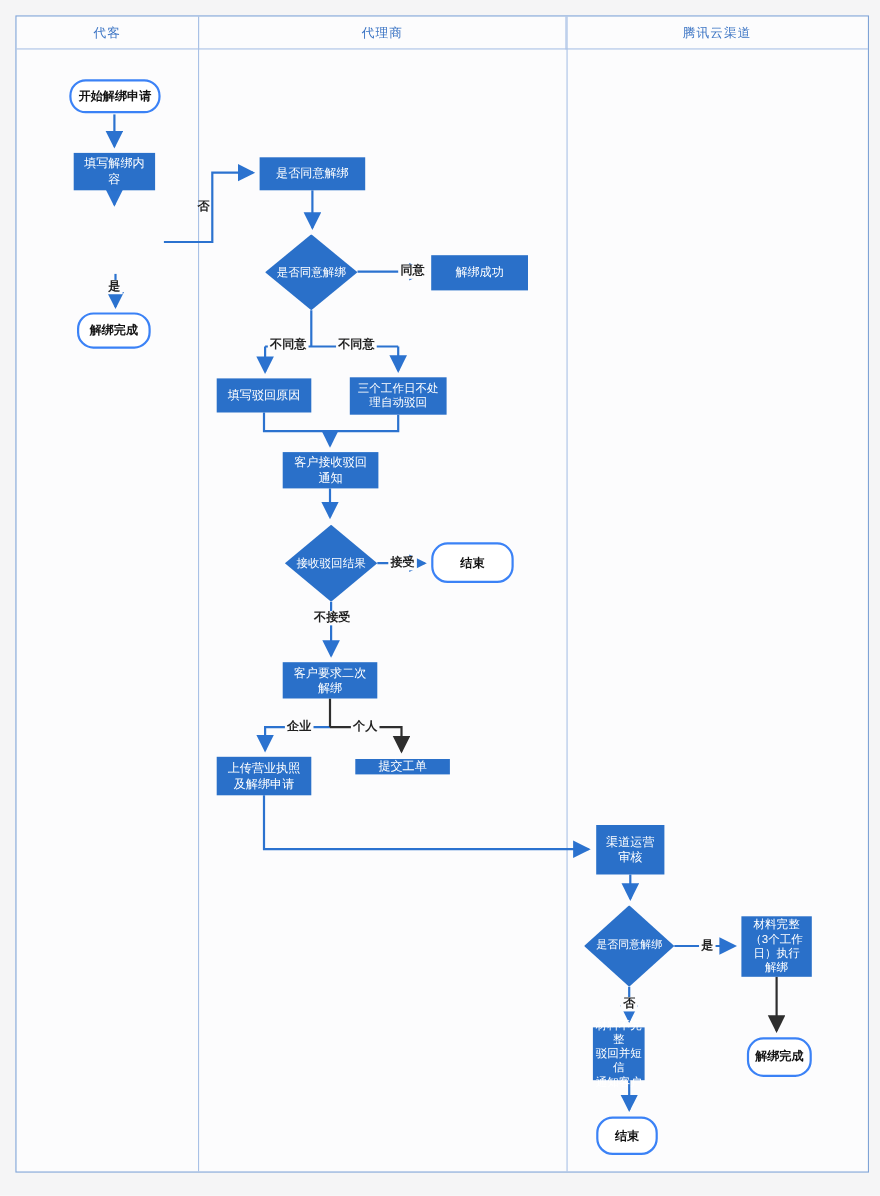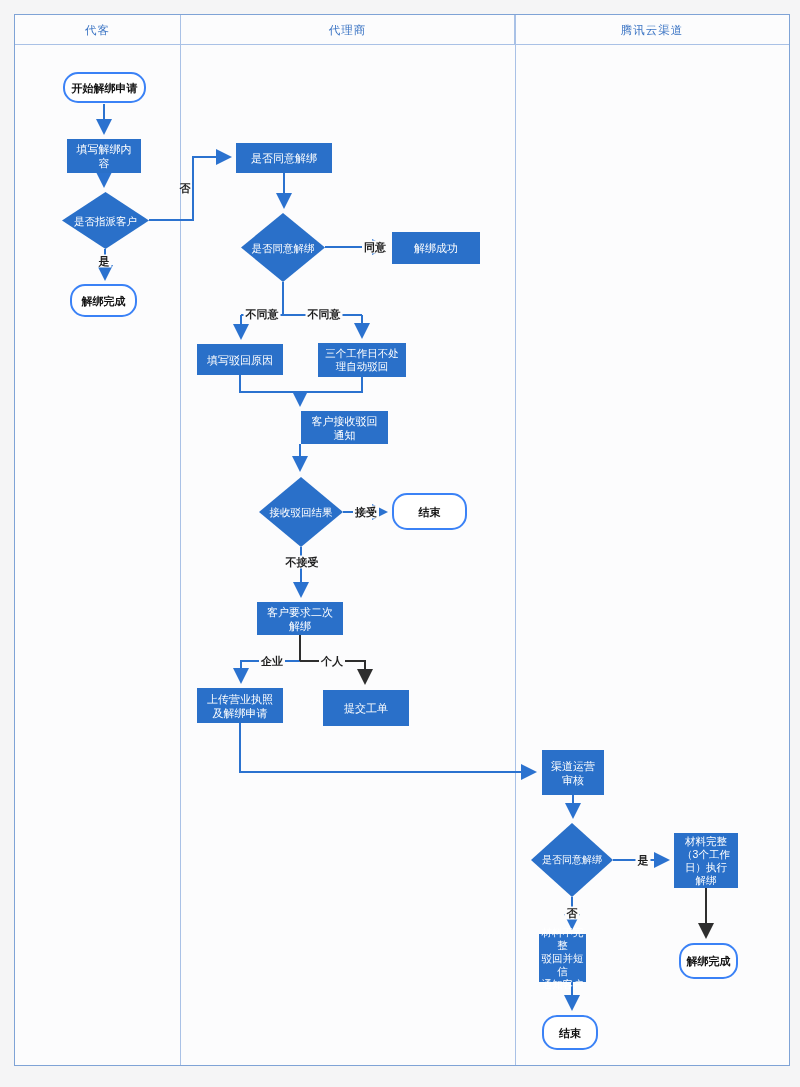--- a/index.html
+++ b/index.html
@@ -46,26 +46,26 @@
   
   [data-name="node-start"]{left:63px;top:72px;width:83px;height:31px;}
   [data-name="node-fill-content"]{left:67px;top:139px;width:74px;height:34px;}
   [data-name="node-assign-decision"]{left:62px;top:192px;width:87px;height:57px;}
   [data-name="node-unbind-done-1"]{left:70px;top:284px;width:67px;height:33px;}
   [data-name="node-agent-review"]{left:236px;top:143px;width:96px;height:30px;}
   [data-name="node-agree-decision-1"]{left:241px;top:213px;width:84px;height:69px;}
   [data-name="node-unbind-success"]{left:392px;top:232px;width:88px;height:32px;}
   [data-name="node-fill-reject-reason"]{left:197px;top:344px;width:86px;height:31px;}
   [data-name="node-auto-reject"]{left:318px;top:343px;width:88px;height:34px;font-size:10.5px;line-height:13px;}
-  [data-name="node-receive-reject-notice"]{left:257px;top:411px;width:87px;height:33px;margin-left:44px;}
+  [data-name="node-receive-reject-notice"]{left:257px;top:411px;width:87px;height:33px;}
   [data-name="node-receive-result-decision"]{left:259px;top:477px;width:84px;height:70px;}
   [data-name="node-end-1"]{left:392px;top:493px;width:75px;height:37px;}
   [data-name="node-second-unbind"]{left:257px;top:602px;width:86px;height:33px;}
   [data-name="node-upload-license"]{left:197px;top:688px;width:86px;height:35px;}
-  [data-name="node-submit-ticket"]{left:323px;top:690px;width:86px;height:36px;}
+  [data-name="node-submit-ticket"]{left:323px;top:690px;width:86px;height:14px;}
   [data-name="node-channel-review"]{left:542px;top:750px;width:62px;height:45px;}
   [data-name="node-agree-decision-2"]{left:531px;top:823px;width:82px;height:74px;font-size:10px;}
   [data-name="node-complete-unbind"]{left:674px;top:833px;width:64px;height:55px;font-size:10.5px;line-height:13px;}
   [data-name="node-incomplete-reject"]{left:539px;top:934px;width:47px;height:48px;font-size:10.5px;line-height:13px;}
   [data-name="node-unbind-done-2"]{left:679px;top:943px;width:59px;height:36px;}
   [data-name="node-end-2"]{left:542px;top:1015px;width:56px;height:35px;}
   
   .elabel{
     position:absolute;transform:translate(-50%,-50%);
     font-size:11px;font-weight:600;color:#1f1f1f;line-height:13px;
@@ -134,21 +134,20 @@
     <g fill="none" stroke="#2e2e2e" stroke-width="2">
       <path d="M300 635 V661" data-name="edge-second-unbind-stem"></path>
       <path d="M300 661 H365 V683" marker-end="url(#arrK)" data-name="edge-personal-to-ticket"></path>
       <path d="M706 888 V937" marker-end="url(#arrK)" data-name="edge-complete-to-done"></path>
     </g>
   </svg>
 
   <div class="node terminator" data-name="node-start">开始解绑申请</div>
   <div class="node process" data-name="node-fill-content">填写解绑内
 容</div>
-  <div class="node diamond" data-name="node-assign-decision">是否指派客户</div>
   <div class="node terminator" data-name="node-unbind-done-1">解绑完成</div>
 
   <div class="node process" data-name="node-agent-review">是否同意解绑</div>
   <div class="node diamond" data-name="node-agree-decision-1">是否同意解绑</div>
   <div class="node process" data-name="node-unbind-success">解绑成功</div>
   <div class="node process" data-name="node-fill-reject-reason">填写驳回原因</div>
   <div class="node process" data-name="node-auto-reject">三个工作日不处
 理自动驳回</div>
   <div class="node process" data-name="node-receive-reject-notice">客户接收驳回
 通知</div>

